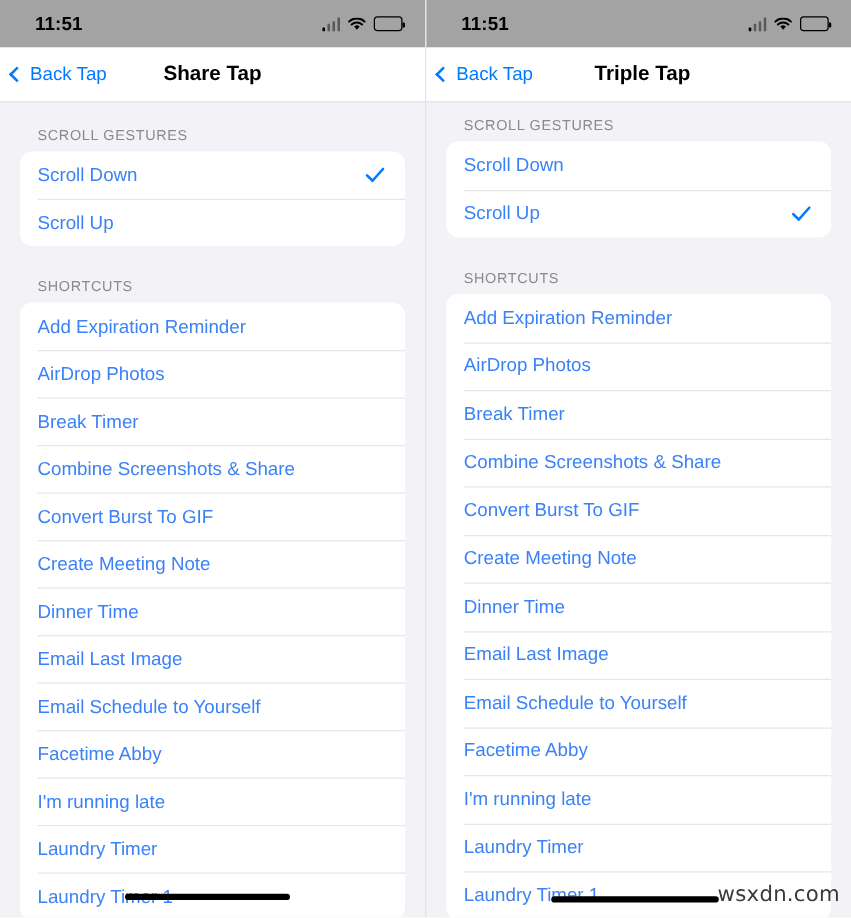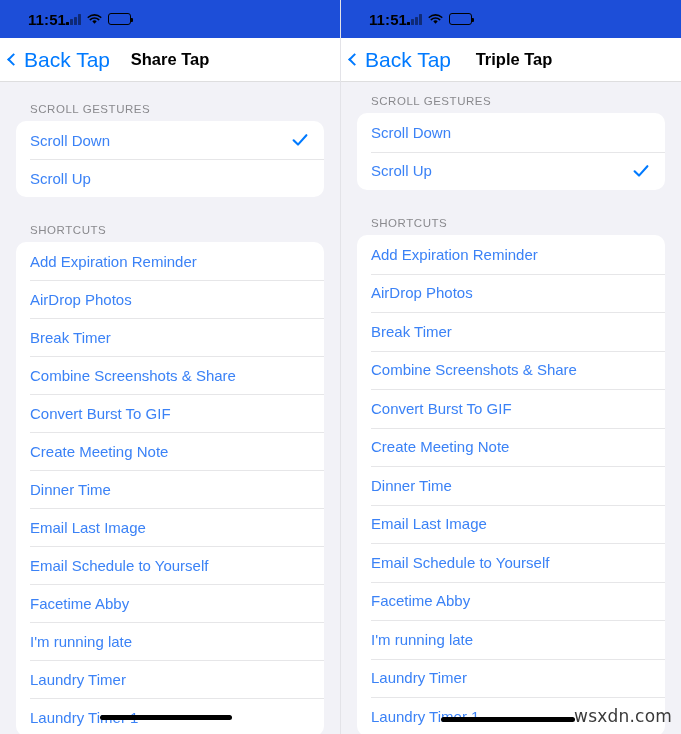--- a/index.html
+++ b/index.html
@@ -20,23 +20,24 @@
     height:734px;
     background:#f2f2f7;
     overflow:hidden;
   }
   .panel.left  { width:340px; }
   .panel.right { width:341px; border-left:1px solid #e3e3e8; }
 
   
   .statusbar {
     height:38px;
-    background:#1d4ed8;
+    background:#a3a3a3;
     display:flex;
     align-items:center;
+    justify-content:space-between;
     padding:0 18px 0 28px;
   }
   .status-time {
     font-size:15px;
     font-weight:bold;
     color:#000;
     letter-spacing:0.1px;
   }
   .status-icons {
     display:flex;
@@ -70,21 +71,21 @@
     height:44px;
     background:#ffffff;
     border-bottom:1px solid #dededf;
     display:flex;
     align-items:center;
   }
   .nav-back {
     display:flex; align-items:center; gap:5px;
     padding-left:9px;
     color:#007aff;
-    font-size:21px;
+    font-size:15px;
     cursor:pointer;
     white-space:nowrap;
   }
   .chev {
     display:inline-block;
     width:9px; height:9px;
     border-left:2.4px solid #007aff;
     border-bottom:2.4px solid #007aff;
     transform:rotate(45deg);
     margin-right:1px;

